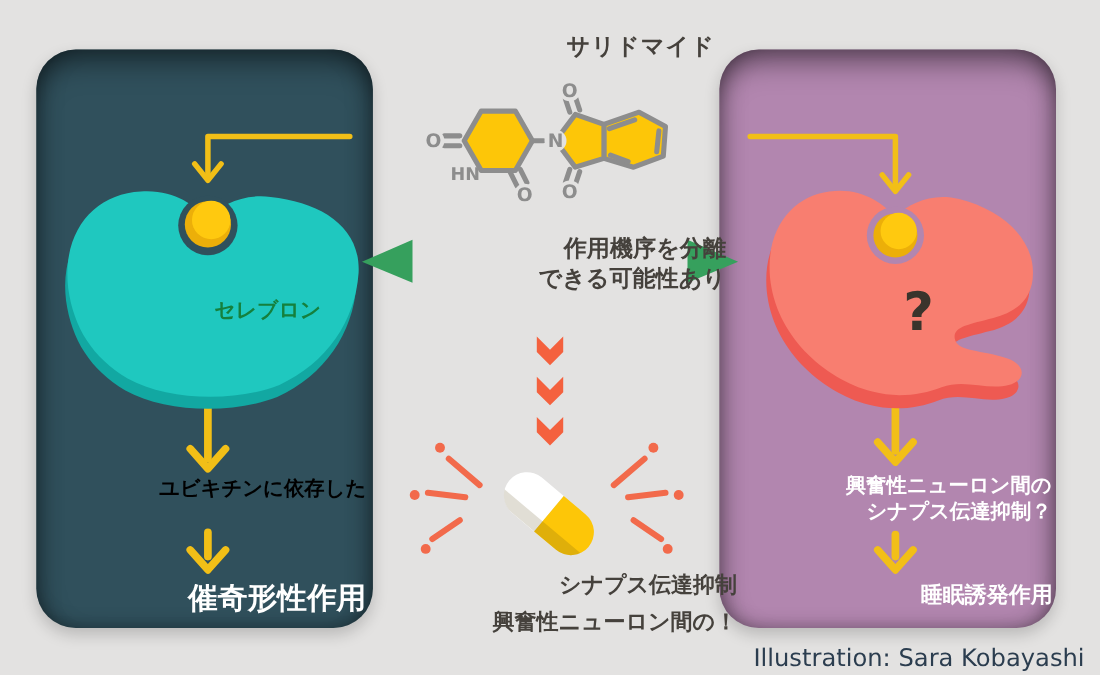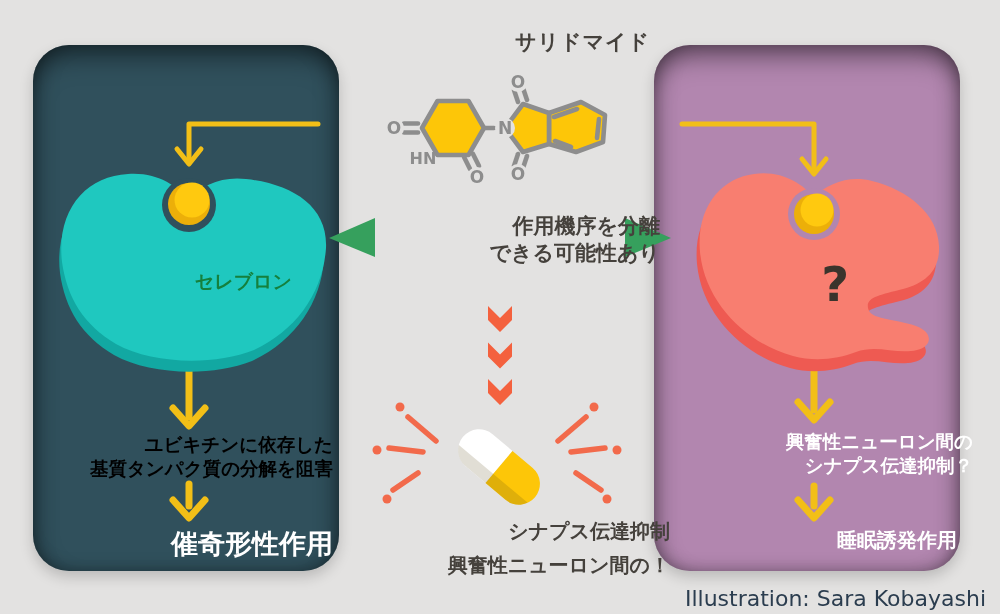--- a/index.html
+++ b/index.html
@@ -20,21 +20,21 @@
   svg.art{position:absolute;left:0;top:0;}
   .txt{position:absolute;text-align:right;font-weight:bold;color:#45413C;}
   .txt span{display:block;}
   #title-text{left:350px;top:28px;width:300px;font-size:21px;letter-spacing:1px;}
   #mech-text{left:340px;top:213px;width:320px;font-size:21px;line-height:27px;}
   #goal-text{left:330px;top:514px;width:340px;font-size:20px;line-height:34px;}
   #cereblon-label{left:112px;top:269px;width:180px;font-size:19px;color:#15803d;}
   #left-action{left:43px;top:433px;width:290px;font-size:18.5px;line-height:23.5px;color:#000000;}
   #left-effect{left:43px;top:526px;width:290px;font-size:27px;color:#fff;}
   #qmark-label{left:779px;top:256px;width:70px;font-size:48px;color:#3A342C;}
-  #right-action{left:683px;top:430px;width:290px;font-size:18.5px;line-height:23.5px;color:#fff;}
+  #right-action{left:666px;top:430px;width:290px;font-size:18.5px;line-height:23.5px;color:#fff;}
   #right-effect{left:667px;top:527px;width:290px;font-size:20px;color:#fff;}
   #credit-text{right:14px;top:586px;width:320px;text-align:right;font-weight:normal;font-size:22px;color:#2B3D4F;}
 </style>
 </head>
 <body>
 
 <div class="stage">
 
   <div class="panel left"></div>
   <div class="panel right"></div>
@@ -185,21 +185,20 @@
 
   <div class="txt" id="goal-text">
     <span>シナプス伝達抑制</span>
     <span>興奮性ニューロン間の！</span>
   </div>
 
   <div class="txt" id="cereblon-label">セレブロン</div>
 
   <div class="txt" id="left-action">
     <span>ユビキチンに依存した</span>
-    <span>基質タンパク質の分解を阻害</span>
   </div>
 
   <div class="txt" id="left-effect">催奇形性作用</div>
 
   <div class="txt" id="qmark-label">?</div>
 
   <div class="txt" id="right-action">
     <span>興奮性ニューロン間の</span>
     <span>シナプス伝達抑制？</span>
   </div>

